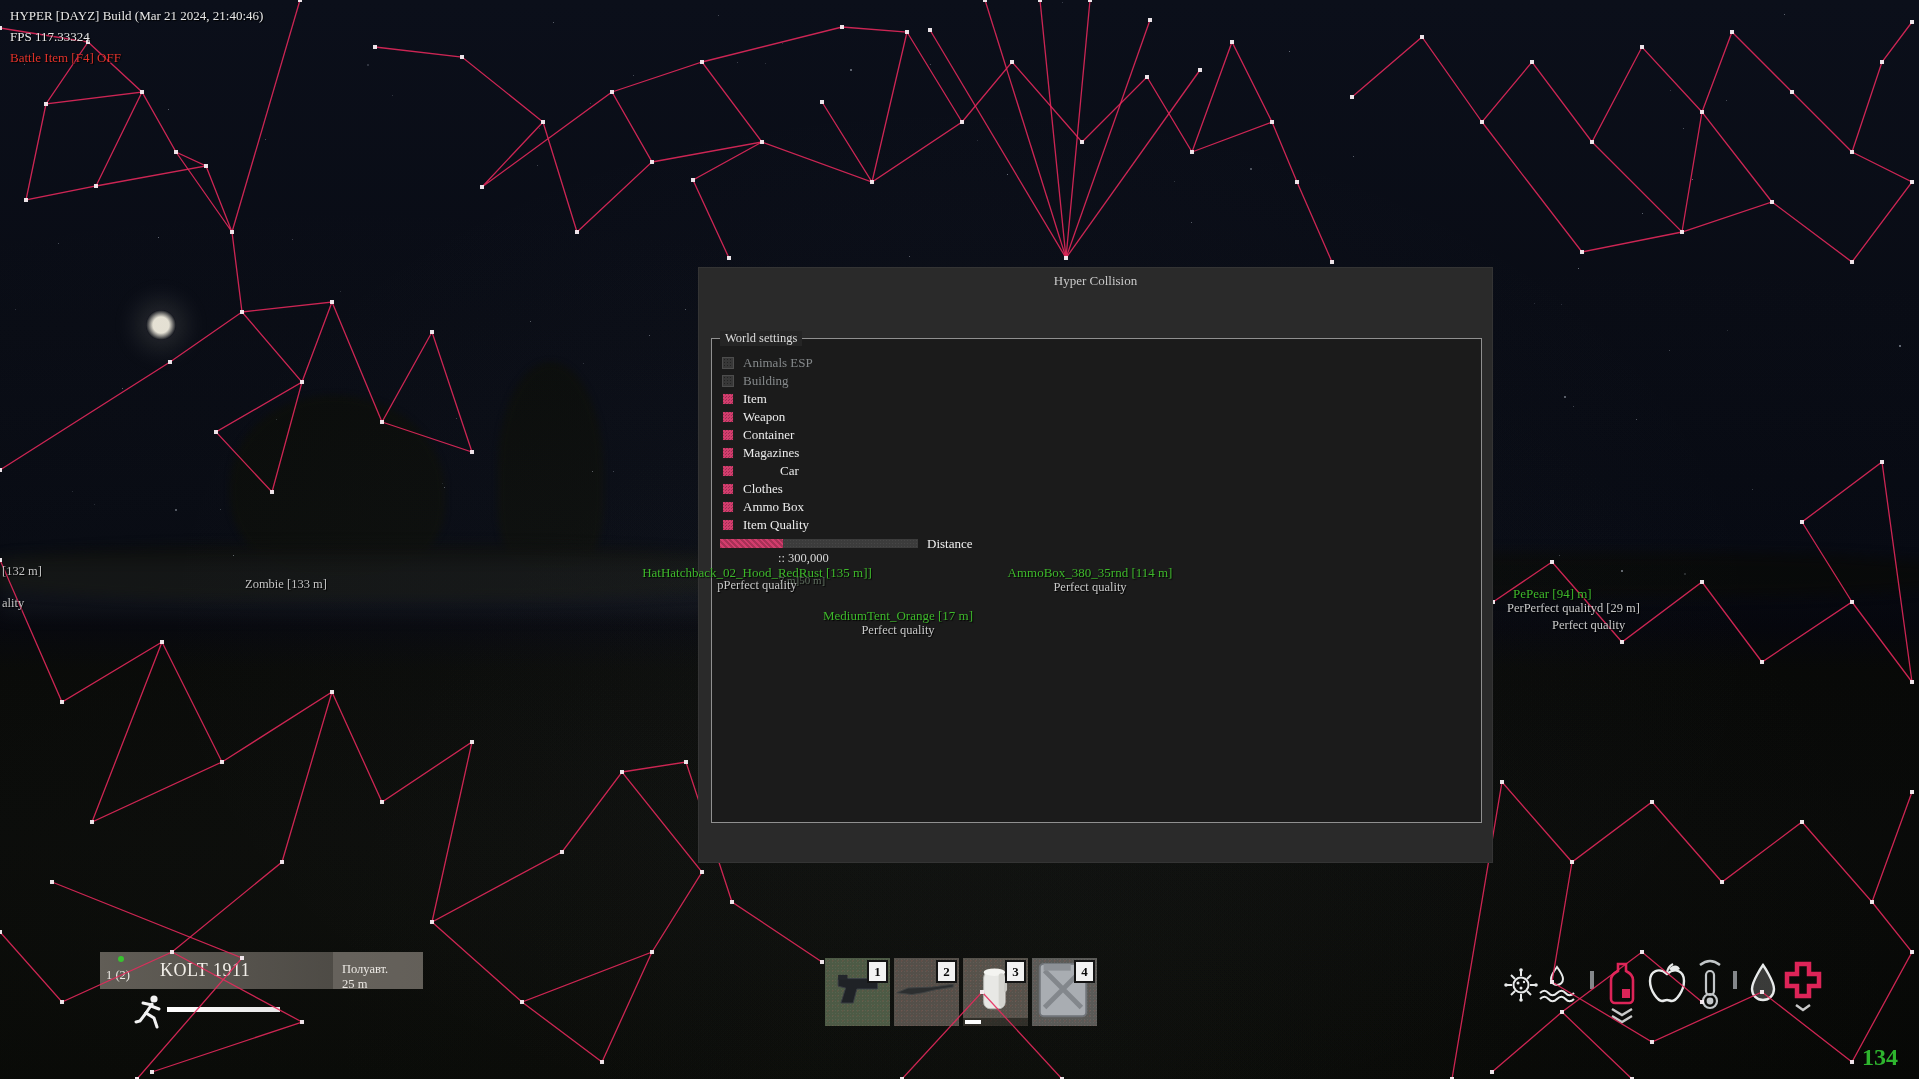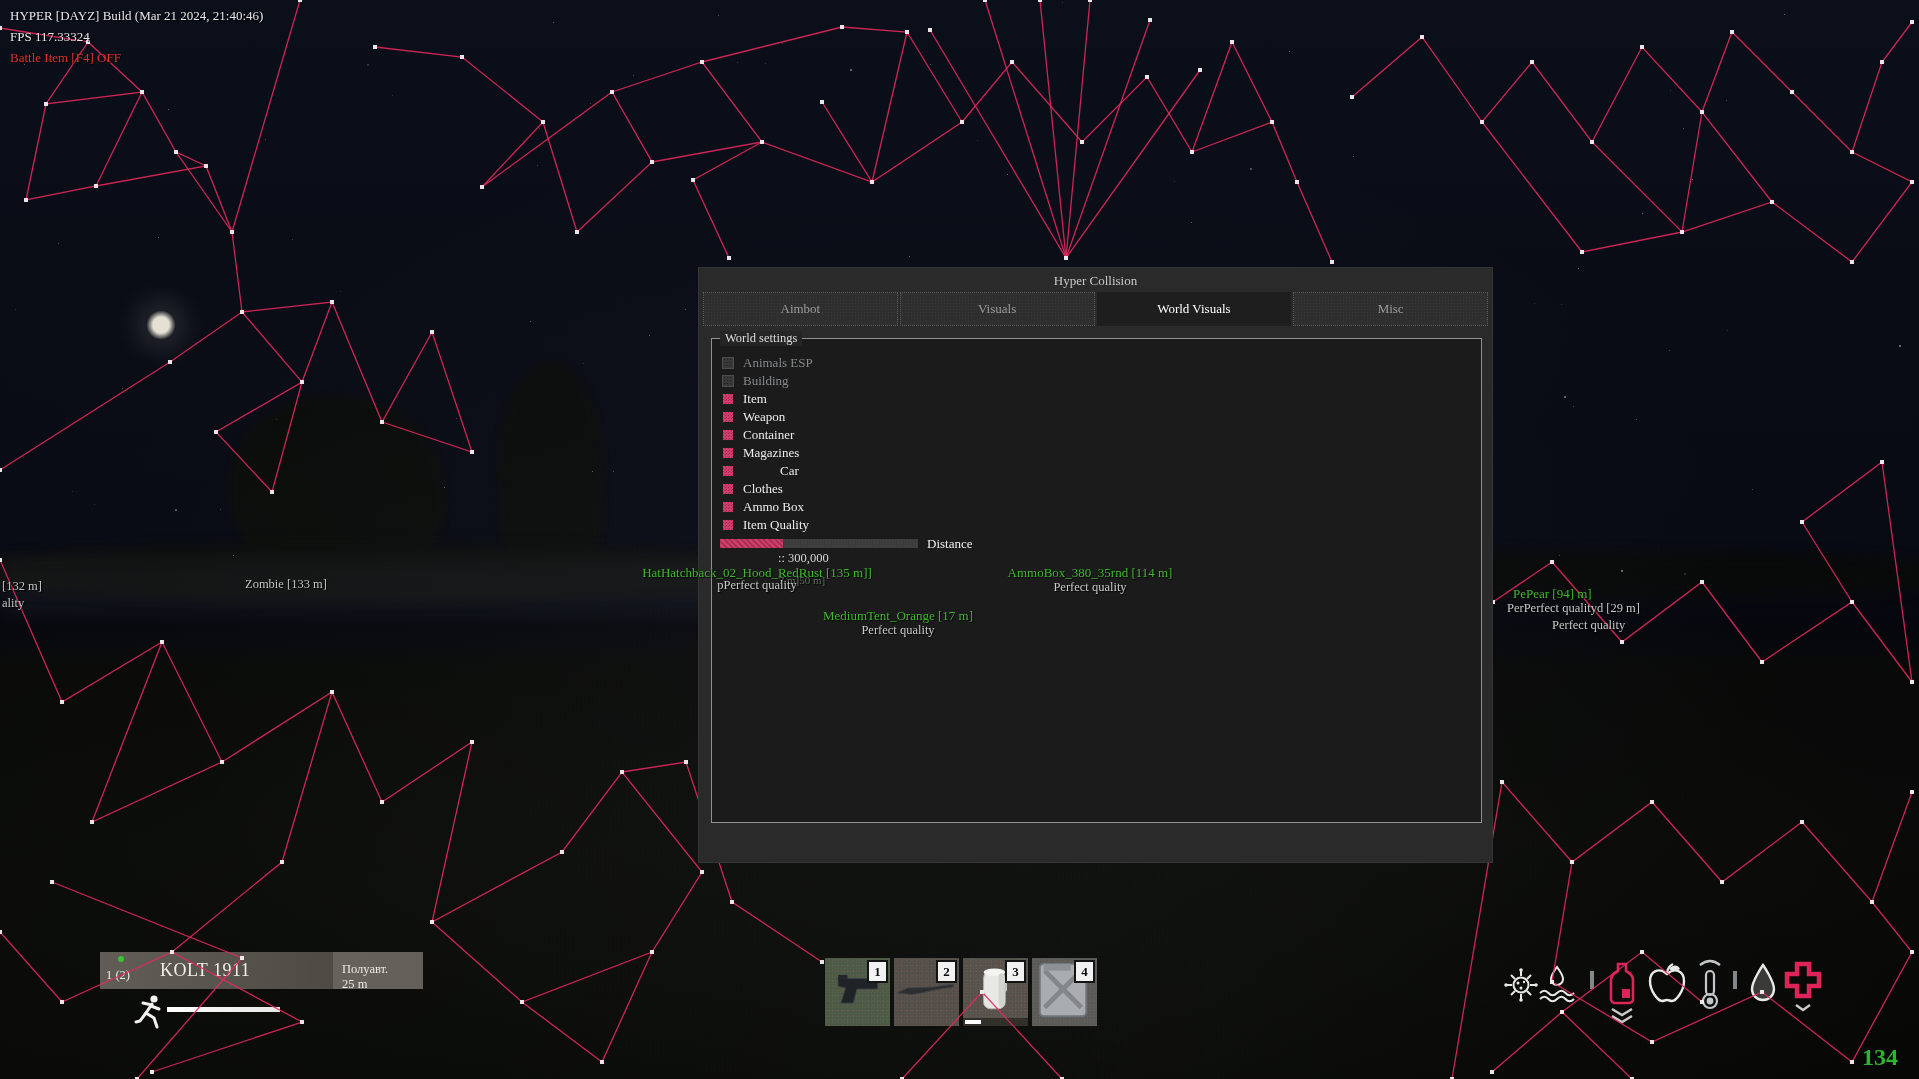--- a/index.html
+++ b/index.html
@@ -361,26 +361,20 @@
     </svg>
 
   <div class="debug">
     <div>HYPER [DAYZ] Build (Mar 21 2024, 21:40:46)</div>
     <div>FPS 117.33324</div>
     <div class="battle" style="color: rgb(224, 50, 42);">Battle Item [F4] OFF</div>
   </div>
 
   <div class="menu">
     <div class="menu-title">Hyper Collision</div>
-    <div class="tabs" id="tabs">
-        <div class="tab">Aimbot</div>
-        <div class="tab">Visuals</div>
-        <div class="tab active">World Visuals</div>
-        <div class="tab">Misc</div>
-      </div>
     <div class="group">
       <div class="group-label">World settings</div>
       <div id="checks">
           <div class="check-row" style="top: 16px;">
             <span class="cb"></span>
             <span class="cb-label">Animals ESP</span>
           </div>
           <div class="check-row" style="top: 34px;">
             <span class="cb"></span>
             <span class="cb-label">Building</span>
@@ -431,21 +425,21 @@
       <div class="esp esp-dim center" style="left: 802px; top: 574px;">7 m]50 m]</div>
       <div class="esp esp-quality center" style="left: 757px; top: 578px;">pPerfect quality</div>
       <div class="esp esp-item center" style="left: 1090px; top: 565px;">AmmoBox_380_35rnd [114 m]</div>
       <div class="esp esp-quality center" style="left: 1090px; top: 580px;">Perfect quality</div>
       <div class="esp esp-item center" style="left: 898px; top: 608px;">MediumTent_Orange [17 m]</div>
       <div class="esp esp-quality center" style="left: 898px; top: 623px;">Perfect quality</div>
       <div class="esp esp-item" style="left: 1513px; top: 586px;">PePear [94] m]</div>
       <div class="esp esp-quality" style="left: 1507px; top: 601px;">PerPerfect qualityd [29 m]</div>
       <div class="esp esp-quality" style="left: 1552px; top: 618px;">Perfect quality</div>
       <div class="esp esp-zombie" style="left: 245px; top: 577px;">Zombie [133 m]</div>
-      <div class="esp esp-zombie" style="left: 2px; top: 579px;">[132 m]</div>
+      <div class="esp esp-zombie" style="left: 2px; top: 564px;">[132 m]</div>
       <div class="esp esp-zombie" style="left: 2px; top: 596px;">ality</div>
     </div>
 
   <div class="weapon-hud">
     <div class="wbar">
       <span class="wdot"></span>
       <span class="wammo">1 (2)</span>
       <span class="wname">KOLT 1911</span>
       <div class="wright">
         <div>Полуавт.</div>

